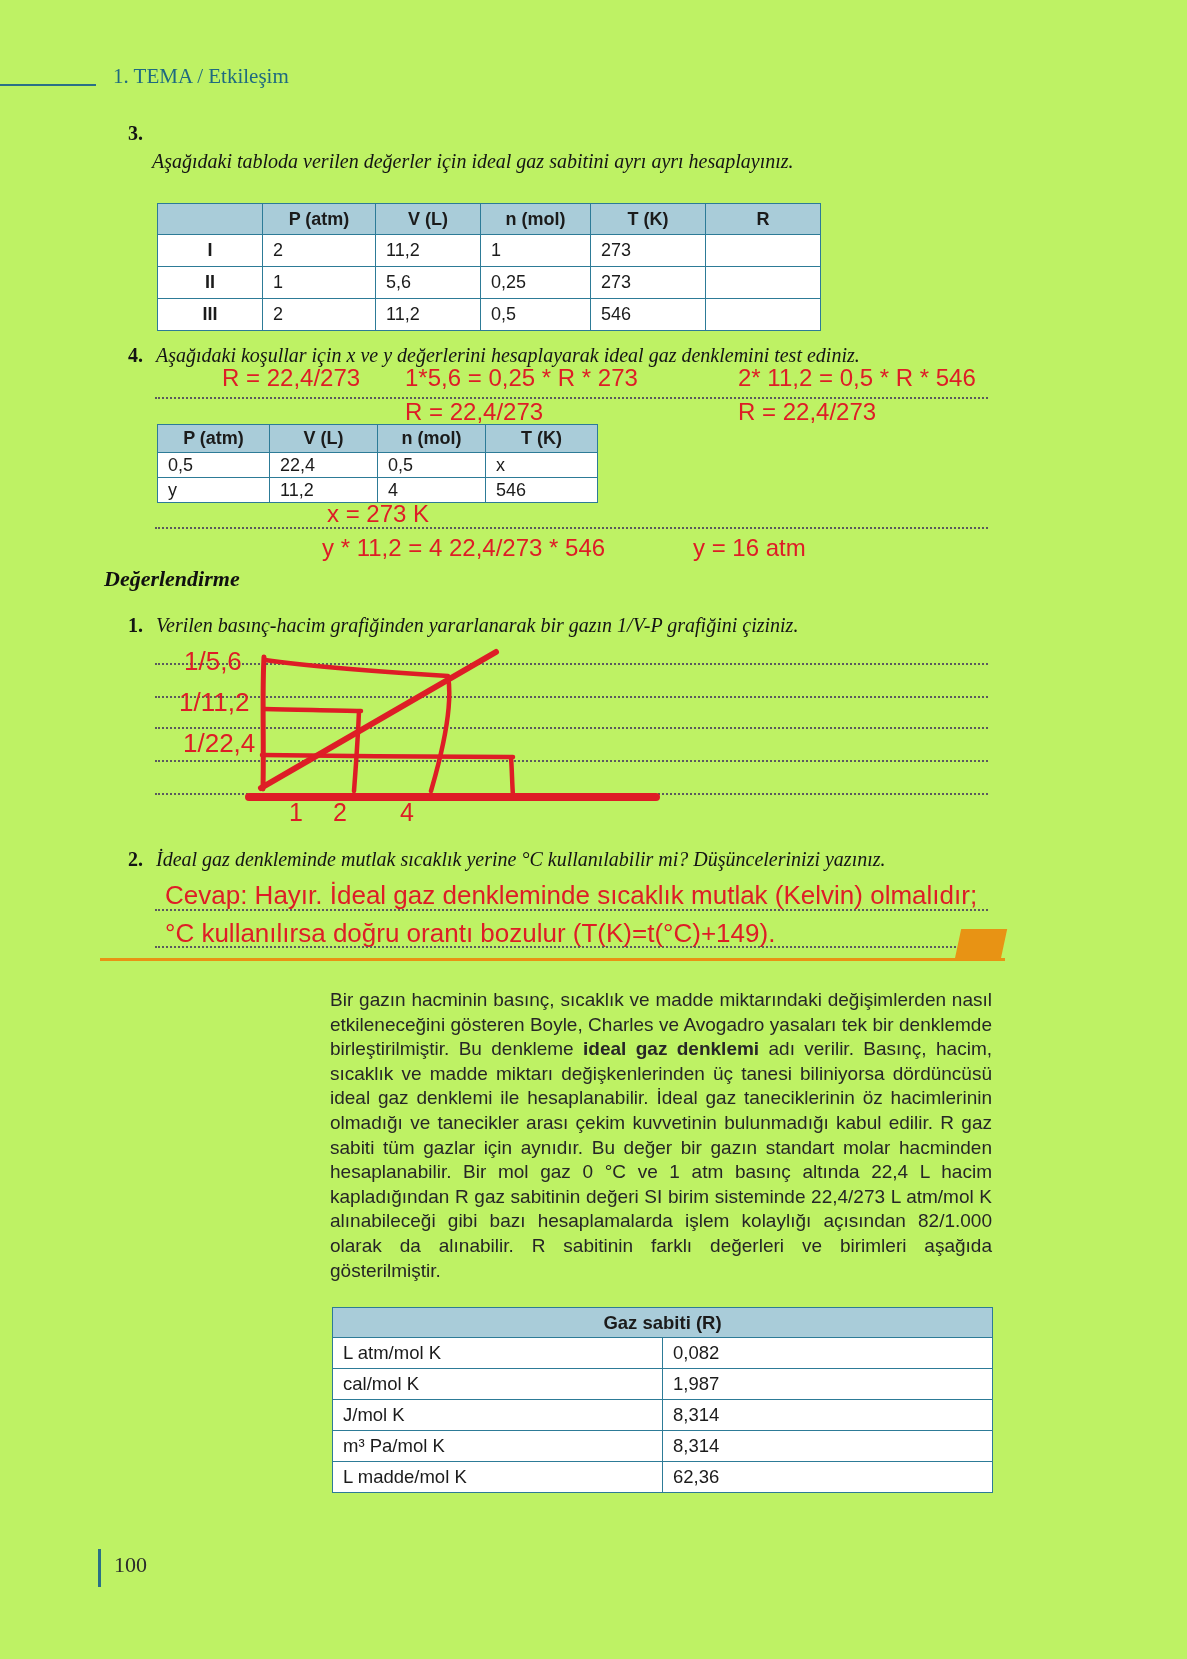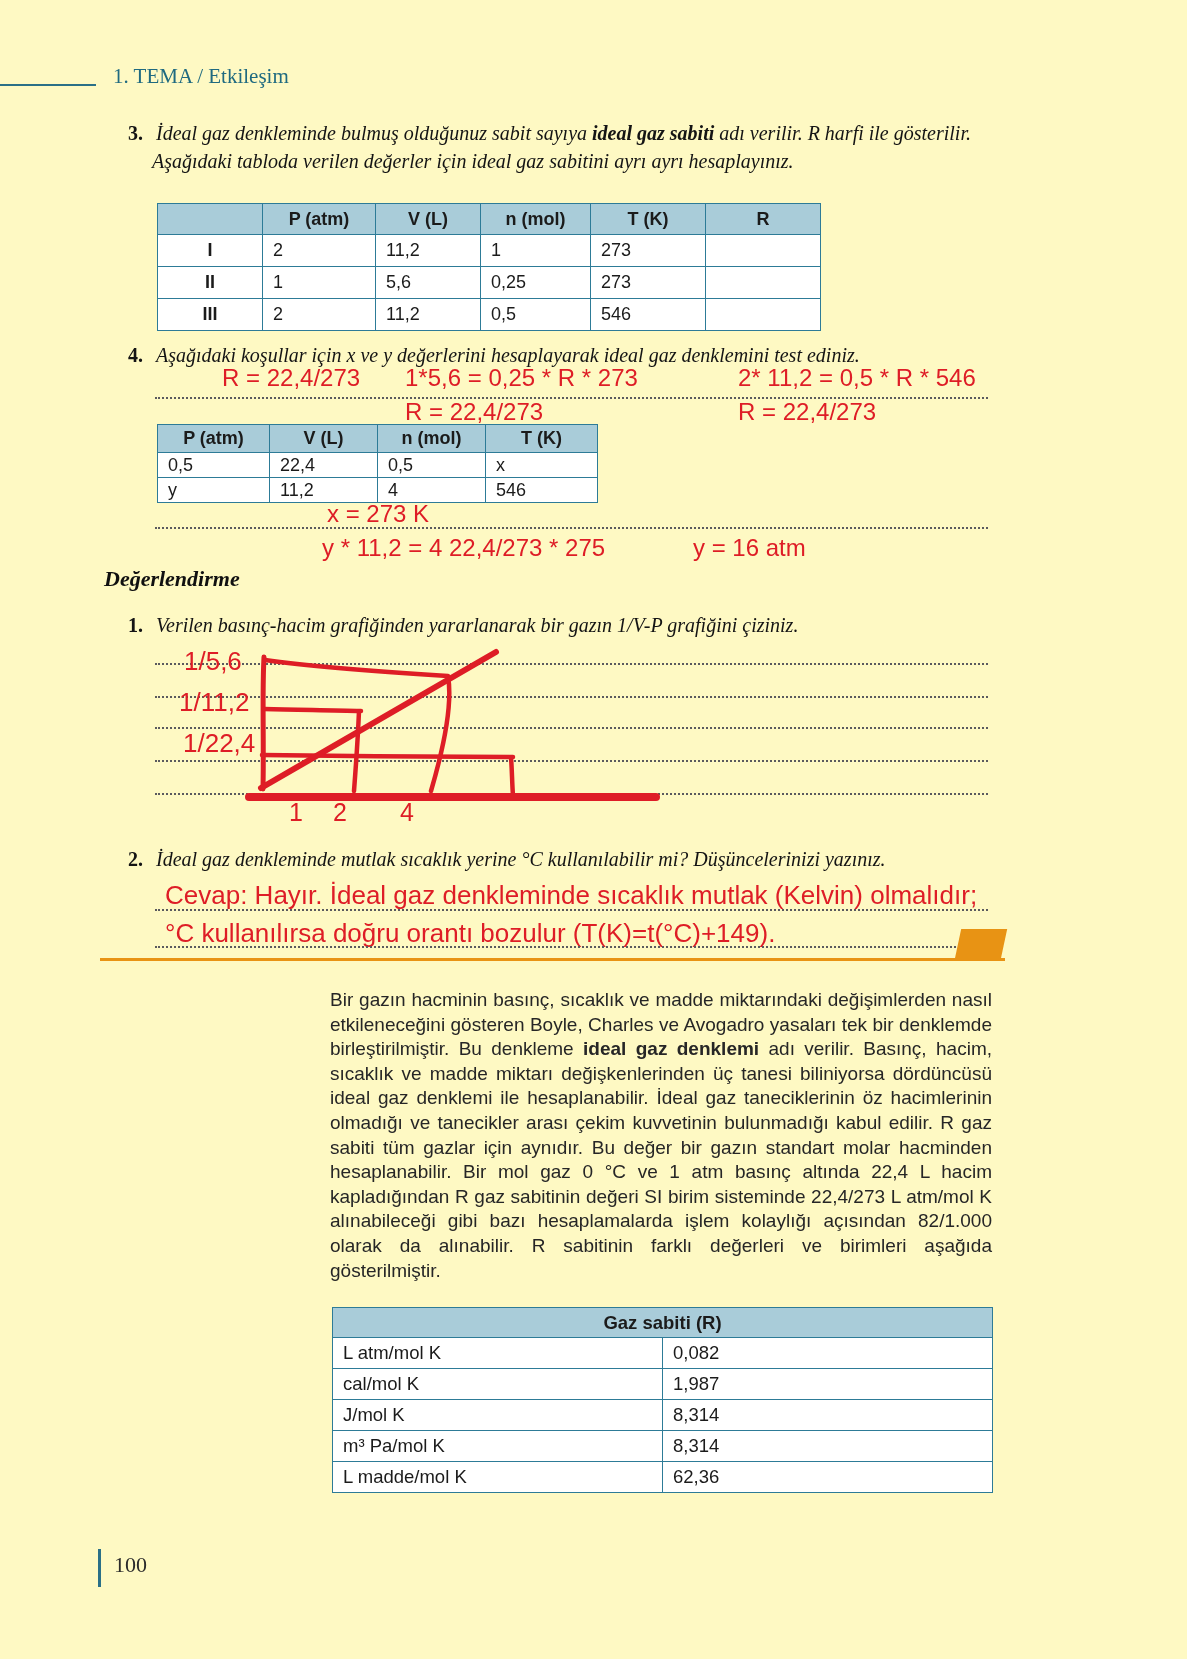--- a/index.html
+++ b/index.html
@@ -1,16 +1,16 @@
 <!DOCTYPE html>
 <html><head>
 <meta charset="utf-8">
 <style>
   html,body{margin:0;padding:0;background:#ffffff;}
-  .page{position:relative;width:1187px;height:1659px;background:#fef9c3;overflow:hidden;
+  .page{position:relative;width:1187px;height:1659px;background:#bef264;overflow:hidden;
         font-family:"Liberation Sans",sans-serif;}
   
   .hdr-rule{position:absolute;left:0;top:84px;width:96px;height:0;border-top:2px solid #2a7087;}
   .hdr{position:absolute;left:113px;top:64px;font-family:"Liberation Serif",serif;
        font-size:21px;color:#1f6a80;}
   
   .qnum{position:absolute;font-family:"Liberation Serif",serif;font-weight:bold;
         font-size:20px;color:#141414;}
   .qtxt{position:absolute;font-family:"Liberation Serif",serif;font-style:italic;
         font-size:20px;color:#141414;white-space:nowrap;}
@@ -47,21 +47,20 @@
 </style>
 </head>
 <body>
 
 <div class="page">
 
   <div class="hdr-rule"></div>
   <div class="hdr">1. TEMA / Etkileşim</div>
 
   <div class="qnum" style="left:128px;top:122px">3.</div>
-  <div class="qtxt" style="left:156px;top:122px"><span>İdeal gaz denkleminde bulmuş olduğunuz sabit sayıya </span><b>ideal gaz sabiti</b><span> adı verilir. R harfi ile gösterilir.</span></div>
   <div class="qtxt" style="left:152px;top:150px">Aşağıdaki tabloda verilen değerler için ideal gaz sabitini ayrı ayrı hesaplayınız.</div>
 
   <div class="tw" style="left:157px;top:203px">
     <table class="t">
       <colgroup>
           <col style="width:105px">
           <col style="width:113px">
           <col style="width:105px">
           <col style="width:110px">
           <col style="width:115px">
@@ -140,21 +139,21 @@
         <td>11,2</td>
         <td>4</td>
         <td>546</td>
       </tr>
     </tbody>
       </table>
   </div>
 
   <div class="red" style="left:327px;top:500px">x = 273 K</div>
   <div class="dot" style="top:527px"></div>
-  <div class="red" style="left:322px;top:534px">y * 11,2 = 4 22,4/273 * 275</div>
+  <div class="red" style="left:322px;top:534px">y * 11,2 = 4 22,4/273 * 546</div>
   <div class="red" style="left:693px;top:534px">y = 16 atm</div>
 
   <div class="eval">Değerlendirme</div>
   <div class="qnum" style="left:128px;top:614px">1.</div>
   <div class="qtxt" style="left:156px;top:614px">Verilen basınç-hacim grafiğinden yararlanarak bir gazın 1/V-P grafiğini çiziniz.</div>
 
   <div class="dot" style="top:663px"></div>
   <div class="dot" style="top:696px"></div>
   <div class="dot" style="top:727px"></div>
   <div class="dot" style="top:760px"></div>

